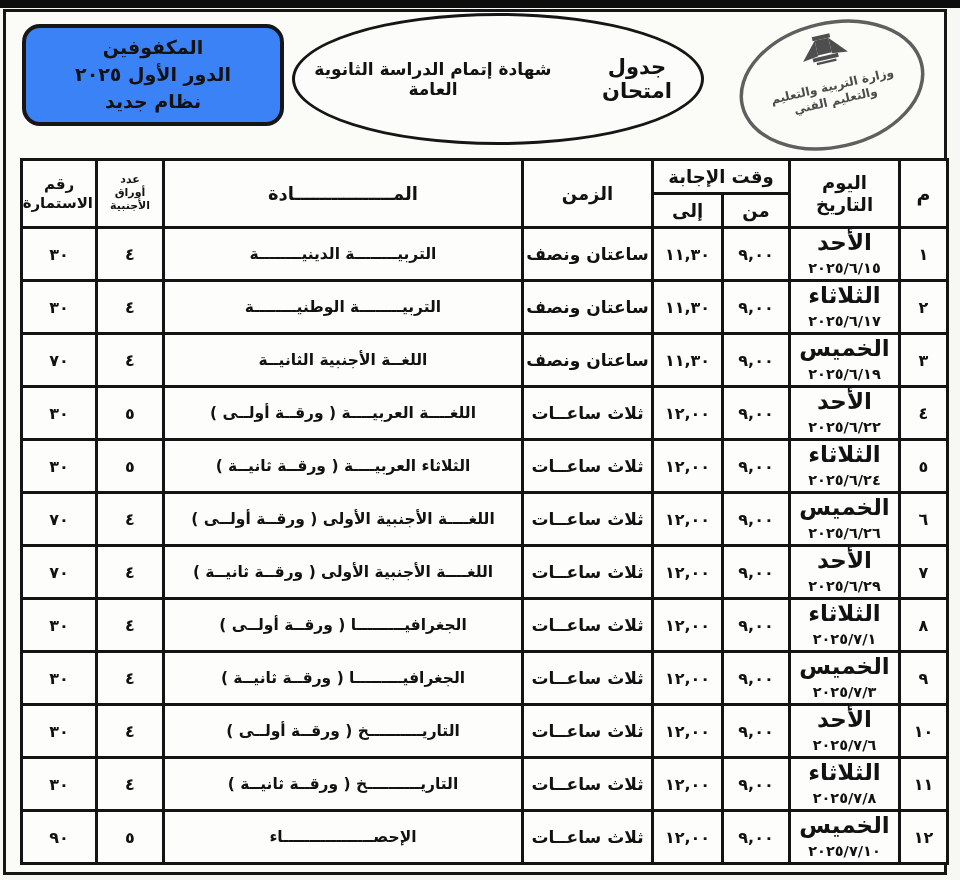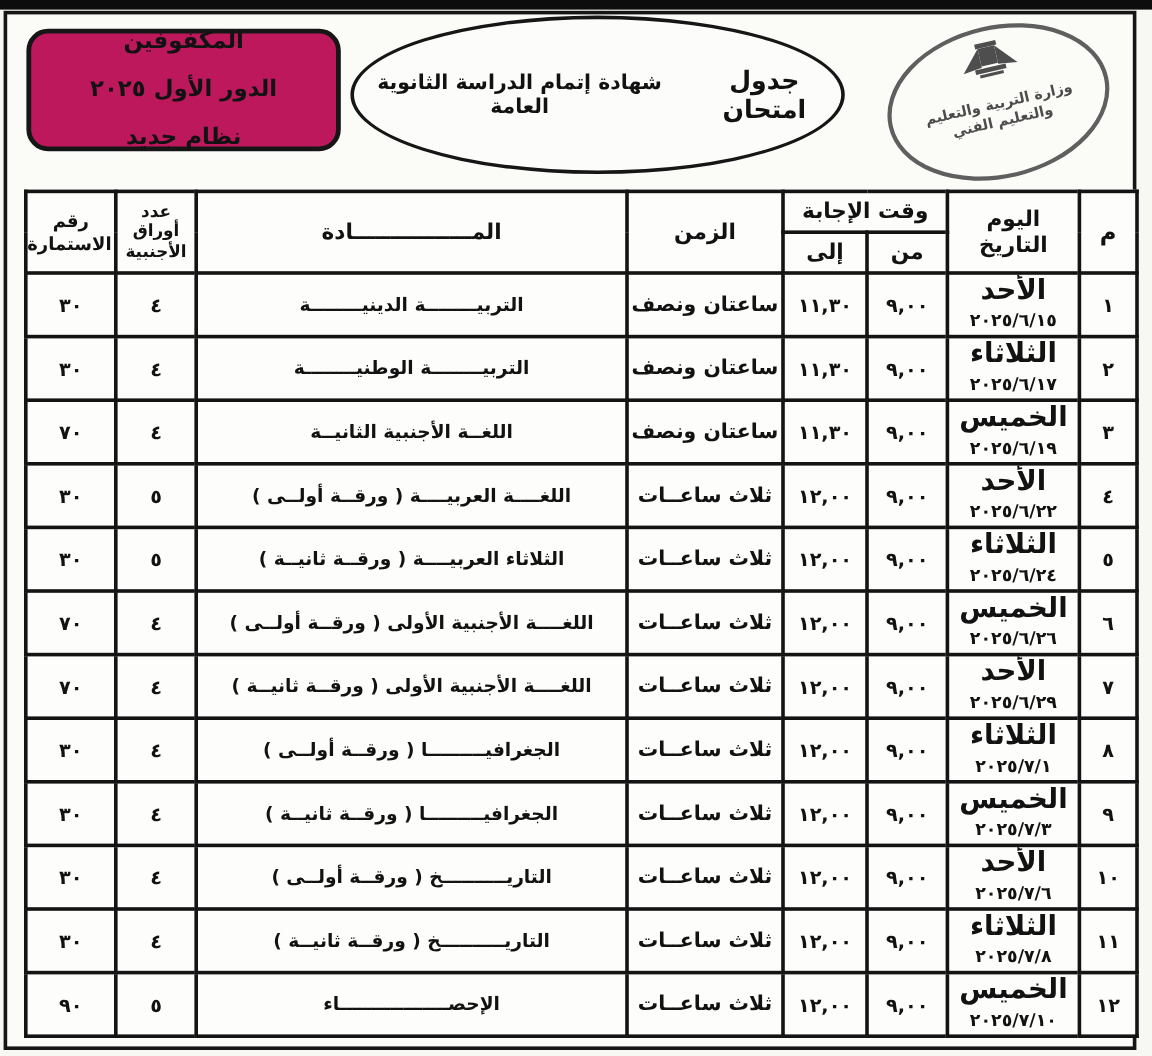--- a/index.html
+++ b/index.html
@@ -23,24 +23,24 @@
     width: 944px; height: 866px;
     border: 3px solid #161616;
     background: #fbfbf8;
   }
   
   .side-box {
     position: absolute; left: 16px; top: 12px;
     width: 262px; height: 102px;
     border: 4px solid #161616;
     border-radius: 18px;
-    background: #be185d;
+    background: #3b82f6;
     display: flex; flex-direction: column;
     align-items: center; justify-content: center;
-    gap: 16px;
+    gap: 3px;
     font-weight: bold; font-size: 19px;
     line-height: 1.25;
   }
   .title-ellipse {
     position: absolute; left: 286px; top: 1px;
     width: 412px; height: 132px;
     border: 3px solid #161616;
     border-radius: 50%;
     background: #fcfcfa;
     display: flex; flex-direction: row;
@@ -78,21 +78,21 @@
   col.c-to    { width: 70px;  }
   col.c-dur   { width: 130px; }
   col.c-subj  { width: 359px; }
   col.c-sheet { width: 67px;  }
   col.c-form  { width: 75px;  }
   .hrow1 th { height: 34px; font-size: 18px; }
   .hrow2 th { height: 34px; font-size: 18px; }
   th.th-num { font-size: 19px; }
   th.th-daydate div { line-height: 1.2; font-size: 18px; }
   th.th-subject { font-size: 18px; white-space: nowrap; }
-  th.th-sheets { font-size: 14px; line-height: 1.18; }
+  th.th-sheets { font-size: 11px; line-height: 1.18; }
   th.th-form { font-size: 15px; line-height: 1.25; }
   td { height: 53px; }
   td.cell-num { font-size: 16px; }
   td.cell-daydate .day { font-size: 23px; line-height: 1.1; }
   td.cell-daydate .date { font-size: 14.5px; line-height: 1.2; margin-top: 5px; }
   td.cell-time { font-size: 16px; }
   td.cell-dur { font-size: 17px; white-space: nowrap; }
   td.cell-subj { font-size: 15.5px; white-space: nowrap; }
   td.cell-n { font-size: 16px; }
   .stamp-ring-text { font-size: 10.5px; letter-spacing: 0.8px; fill: #5a5a5a; font-weight: bold; font-family: "DejaVu Sans", sans-serif; }

